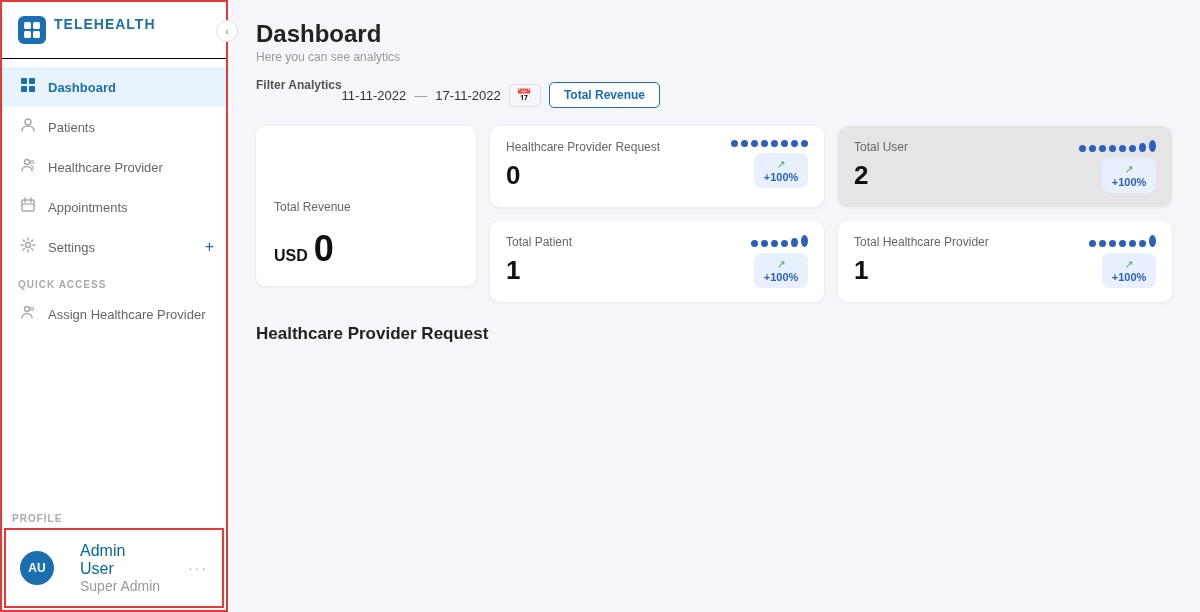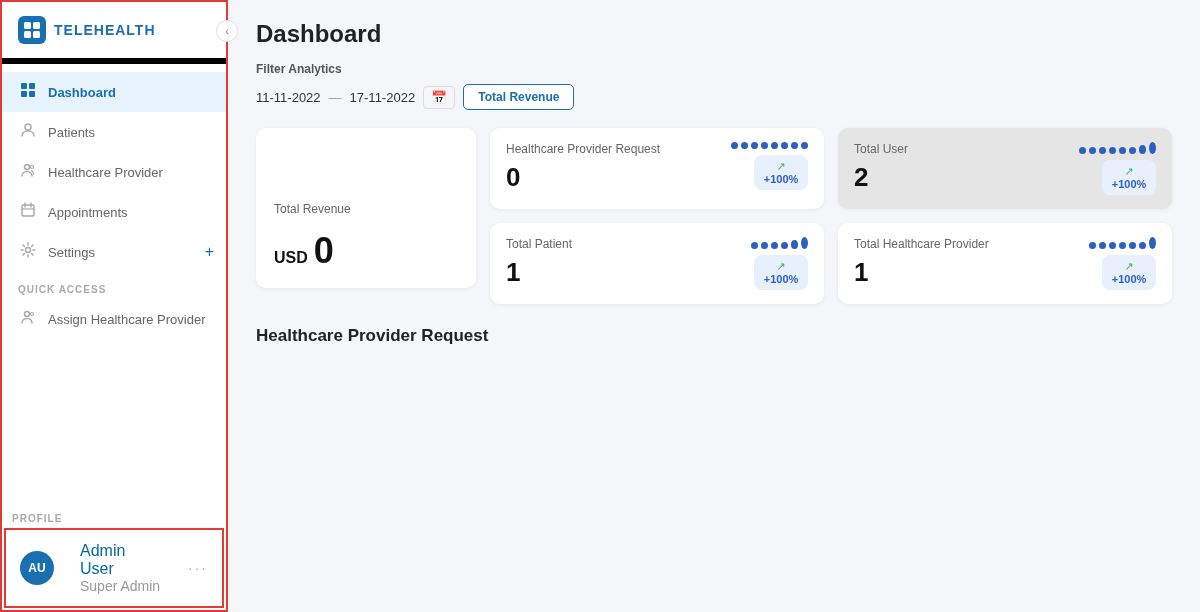--- a/index.html
+++ b/index.html
@@ -13,24 +13,23 @@
       border-right: 1px solid #e8e8e8;
       display: flex;
       flex-direction: column;
       height: 612px;
       position: relative;
       border: 2px solid #e53935;
     }
 
     .sidebar-logo {
       display: flex;
-      align-items: center;
       padding: 14px 16px;
       gap: 8px;
-      border-bottom: 6px solid #000000;
+      border-bottom: 1px solid #000000;
     }
     .logo-icon {
       width: 28px; height: 28px;
       background: #1a6fb0;
       border-radius: 6px;
       display: flex; align-items: center; justify-content: center;
       color: white; font-size: 12px; font-weight: bold;
     }
     .logo-text {
       font-weight: 700; font-size: 14px; color: #1a6fb0; letter-spacing: 1px;
@@ -143,21 +142,21 @@
       border-radius: 10px;
       padding: 16px 18px;
       box-shadow: 0 1px 4px rgba(0,0,0,0.06);
       display: flex;
       justify-content: space-between;
       align-items: flex-start;
     }
 
     .filter-row {
       display: flex;
-      flex-direction: column;
+      flex-direction: row;
     }
   </style>
 </head>
 <body>
 
 <div class="sidebar">
   <div class="sidebar-logo">
     <div class="logo-icon">
       <svg width="18" height="18" viewBox="0 0 18 18" fill="none">
         <rect x="1" y="1" width="7" height="7" rx="1.5" fill="white"></rect>
@@ -251,20 +250,21 @@
       <div class="profile-name">Admin User</div>
       <div class="profile-role">Super Admin</div>
     </div>
     <div class="profile-dots">···</div>
   </div>
 </div>
 
 <div class="main-content">
 
   <div class="page-title">Dashboard</div>
+  <div class="page-subtitle">Here you can see analytics</div>
 
   <div class="filter-row" style="margin-top:14px;">
     <div class="filter-label">Filter Analytics</div>
     <div class="date-range-row">
       <span class="date-text">11-11-2022</span>
       <span class="date-sep">—</span>
       <span class="date-text">17-11-2022</span>
       <button class="calendar-btn">📅</button>
       <button class="btn-total-revenue">Total Revenue</button>
     </div>

